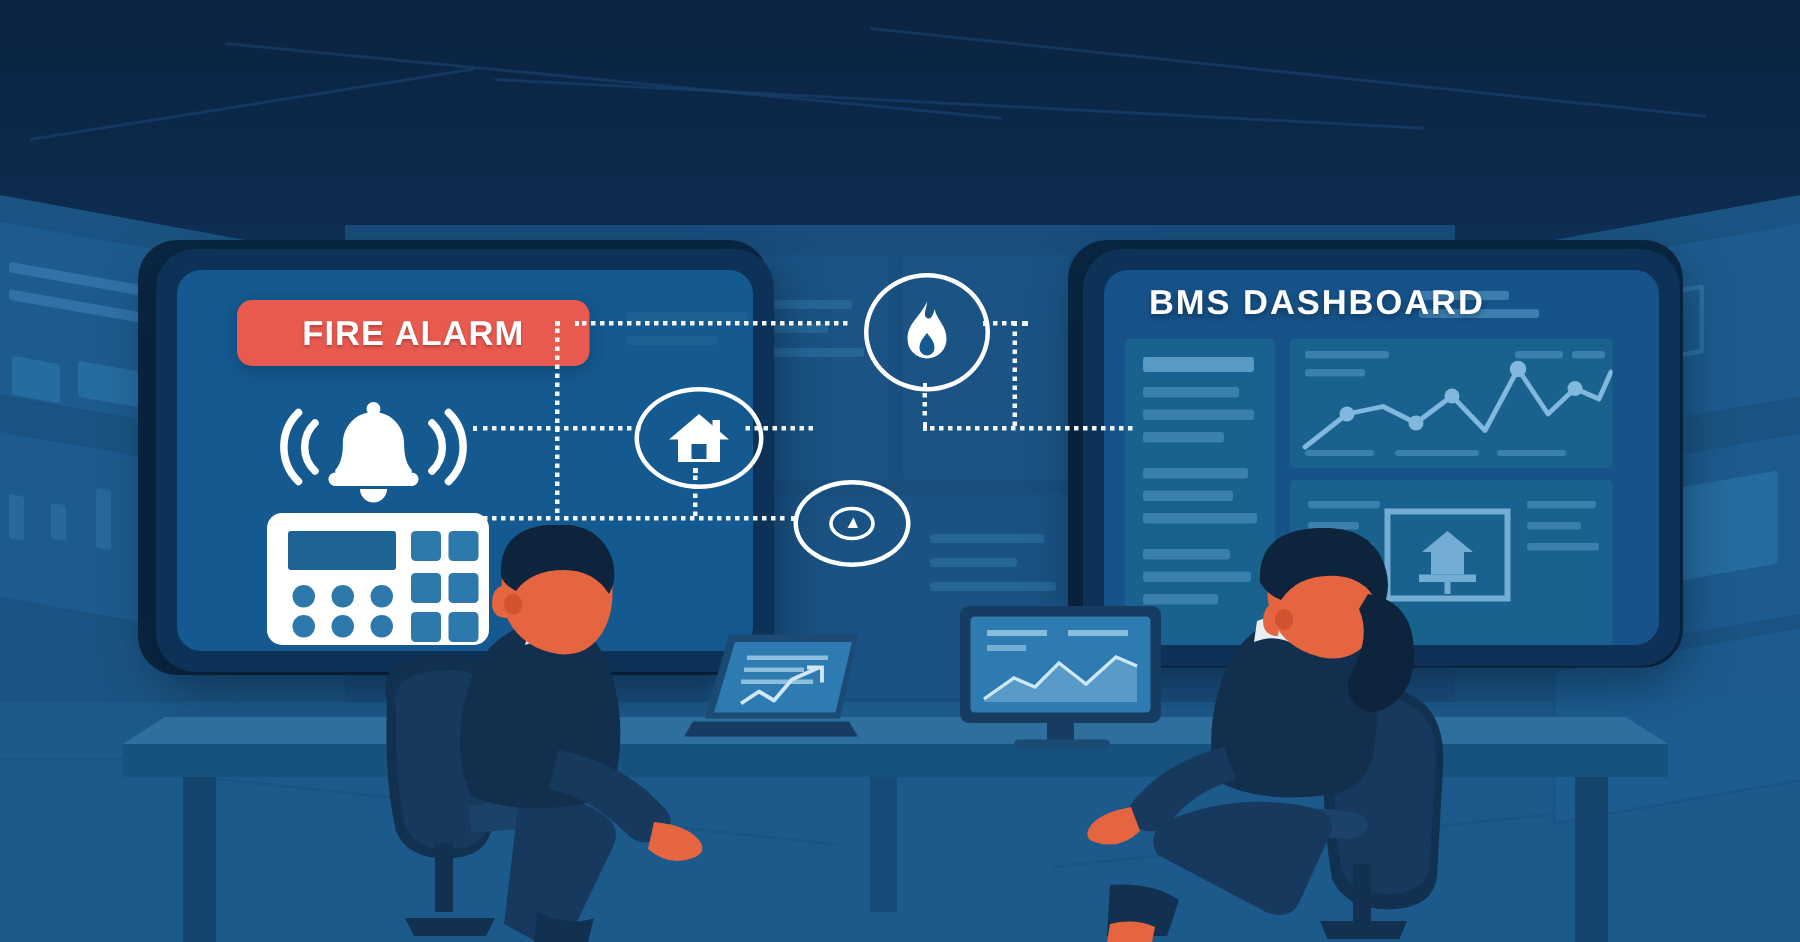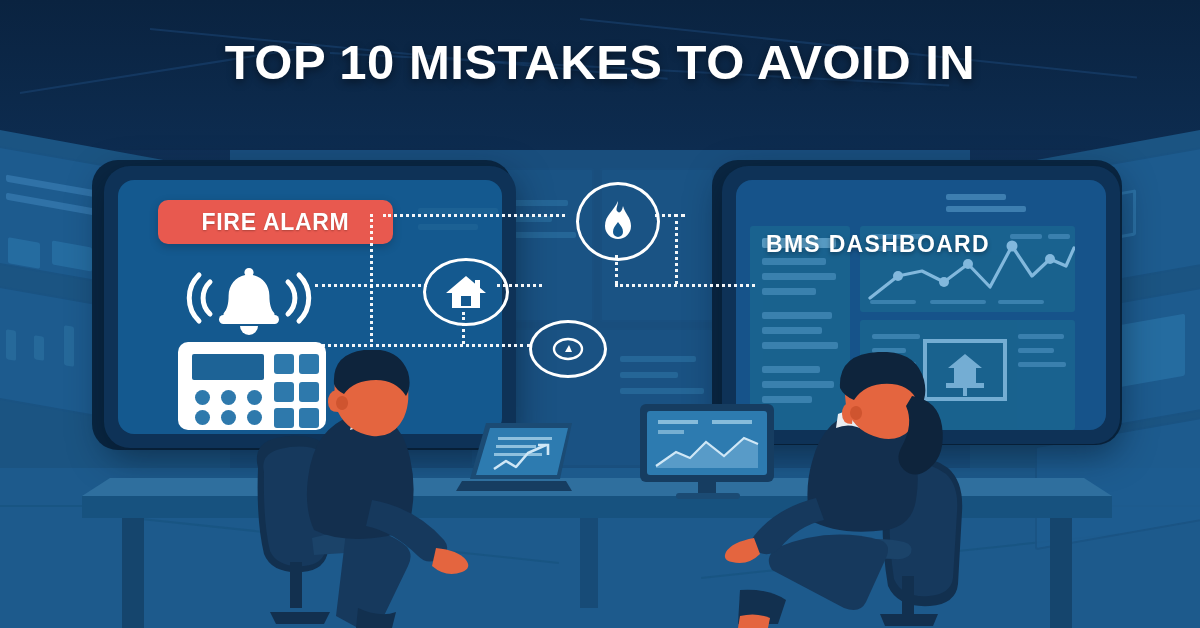--- a/index.html
+++ b/index.html
@@ -41,21 +41,21 @@
   .fa-badge span{color:#fff;font-weight:bold;font-size:23px;letter-spacing:.7px;
     text-shadow:0 1px 2px rgba(0,0,0,.25);}
 
   .keypad{background:#fff;border-radius:10px;}
   .kp-screen{position:absolute;background:#1d6396;border-radius:2px;}
   .kp-dot{position:absolute;background:#2e79ac;border-radius:50%;}
   .kp-sq{position:absolute;background:#2e79ac;border-radius:3px;}
 
   
   .bms-title{color:#fff;font-weight:bold;font-size:23px;letter-spacing:1.3px;
-    text-shadow:0 2px 4px rgba(0,0,0,.35);margin-top:43px;}
+    text-shadow:0 2px 4px rgba(0,0,0,.35);}
   .dash-card{background:#1a648f;border-radius:3px;opacity:.9;}
   .d-bar{position:absolute;background:#5fa3cf;border-radius:2px;opacity:.55;}
   .d-bar.b{background:#7dbce0;opacity:.7;}
 
   
   .node{border:3px solid #fff;border-radius:50%;display:flex;align-items:center;justify-content:center;}
   .dline{position:absolute;}
   .dline.h{border-top:3px dotted #ffffff;opacity:.95;}
   .dline.v{border-left:3px dotted #ffffff;opacity:.95;}
 
@@ -327,16 +327,15 @@
     <path d="M168 28 q16 -22 44 -16 q26 6 28 32 q2 22 -10 34 q-12 12 -30 8 q-24 -6 -32 -26 q-6 -18 0 -32z" fill="#e4653f"></path>
 
     <path d="M160 36 q-2 -34 38 -36 q38 -2 46 28 q4 16 -4 28 q-6 -22 -28 -24 q-26 -2 -38 16 q-10 -4 -14 -12z" fill="#0e243c"></path>
 
     <path d="M232 44 q26 4 30 30 q4 28 -12 42 q-14 12 -26 2 q-10 -10 -2 -24 q12 -22 4 -40z" fill="#0e243c"></path>
     <path d="M170 50 q-8 2 -8 12 q0 10 10 10 q2 -12 -2 -22z" fill="#e4653f"></path>
     <path d="M176 54 a6 7 0 1 0 .1 0z" fill="#cf542f"></path>
   </svg>
 
   <div class="abs title" style="left:0;top:38px;">
-    <span>TOP 10 MISTAKES TO AVOID IN</span>
   </div>
 
 </div>
 
 </body></html>

